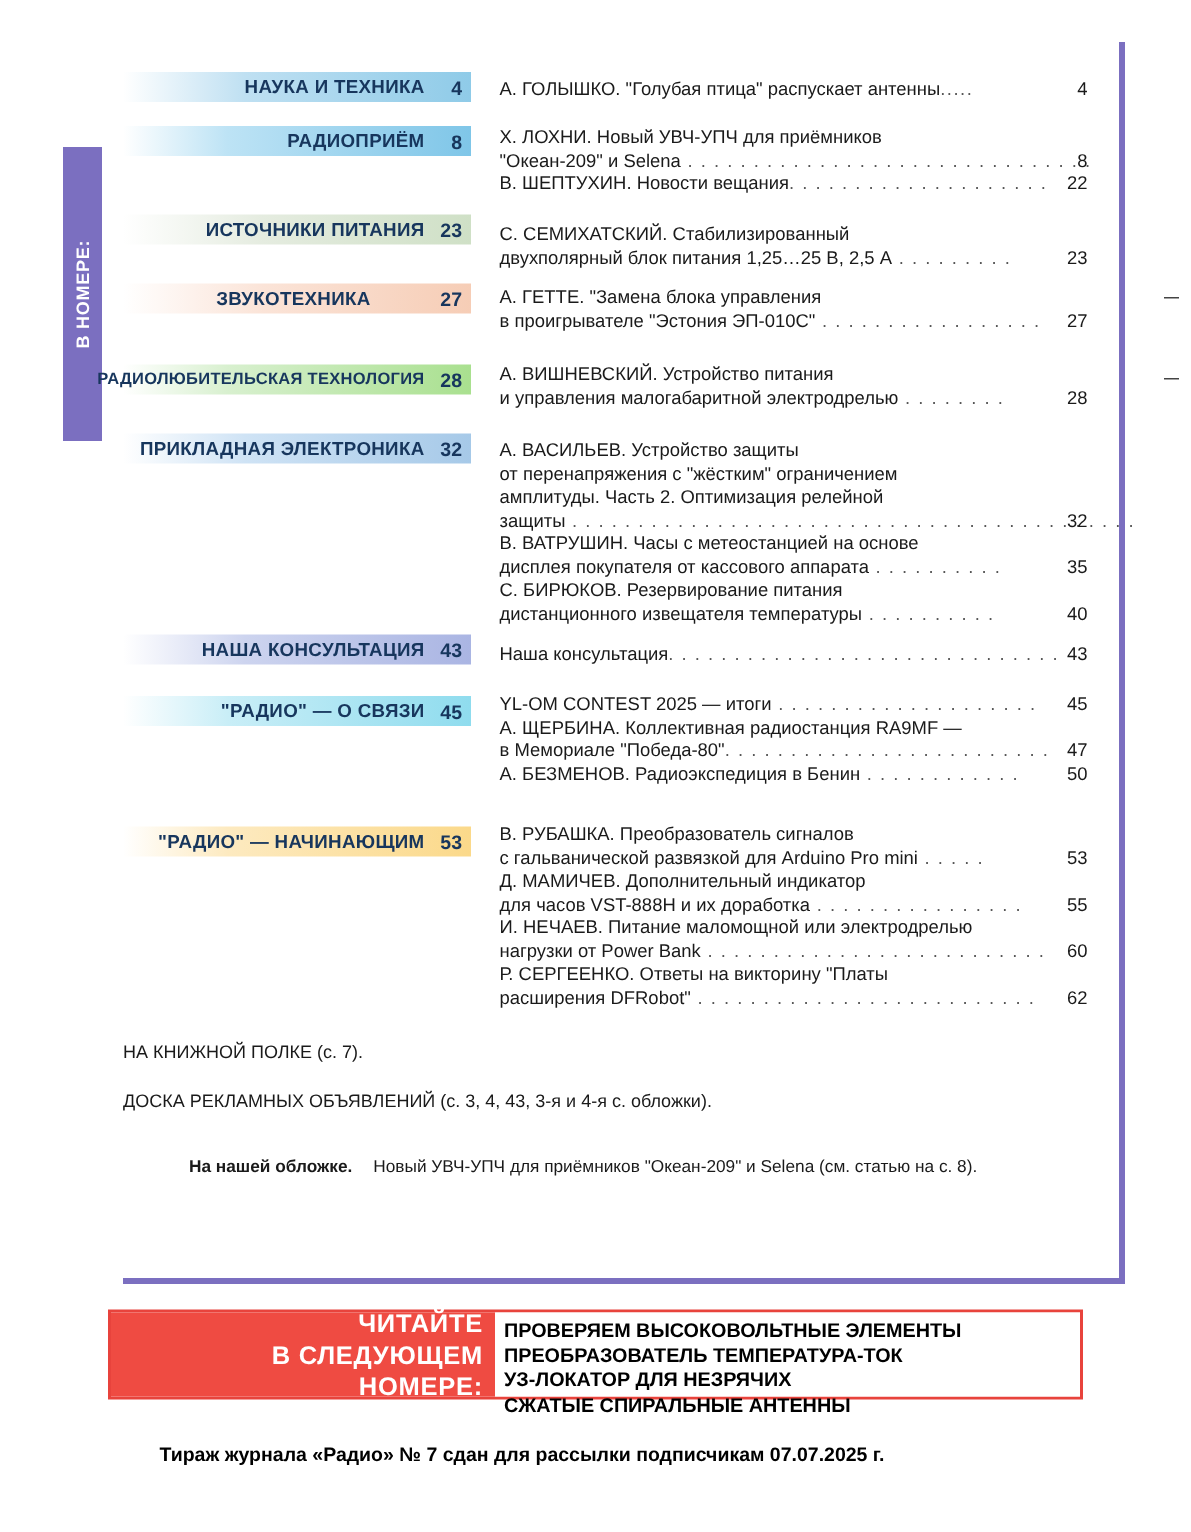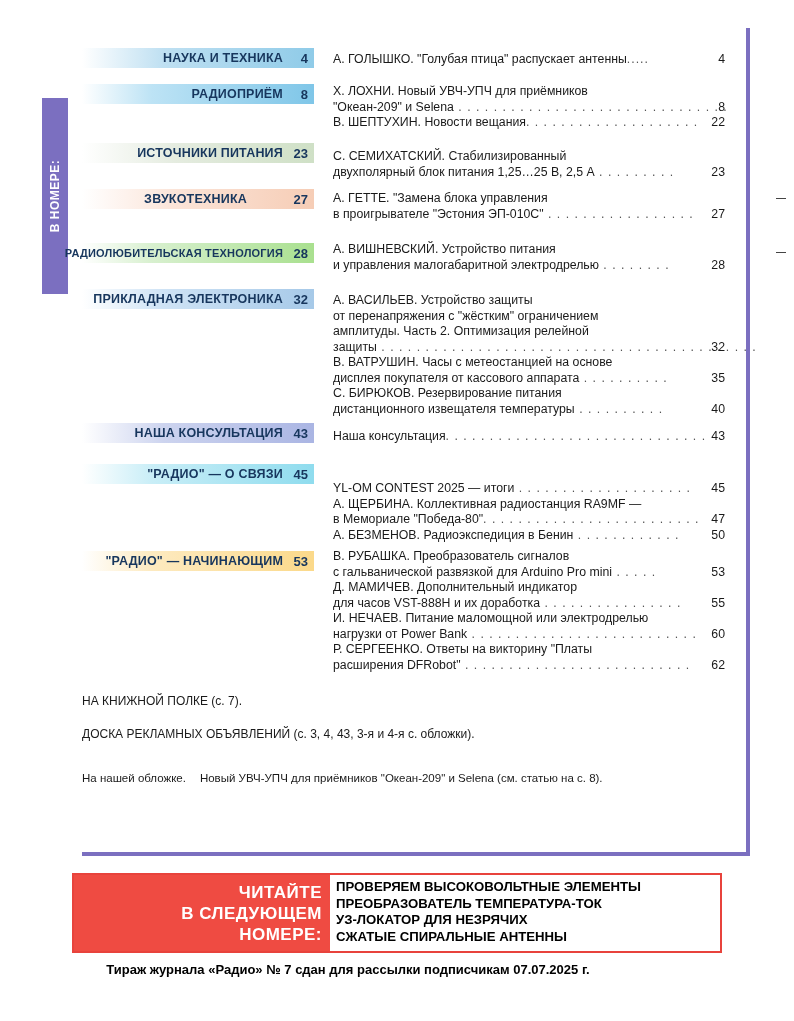--- a/index.html
+++ b/index.html
@@ -138,30 +138,30 @@
     font-size: 12px;
     color: #1a1a1a;
   }
   .cover {
     position: absolute;
     left: 82px;
     top: 772px;
     font-size: 11.5px;
     color: #1a1a1a;
   }
-  .cover b { font-weight: normal; }
+  .cover b { font-weight: bold; margin-left: 44px; }
   .cover .ct { margin-left: 14px; }
 
   
   .nextbox {
     position: absolute;
     left: 72px;
     top: 873px;
     width: 650px;
-    height: 80px;
+    height: 60px;
     border: 2px solid #e8433c;
     box-sizing: border-box;
     display: flex;
   }
   .nextbox .left {
     width: 256px;
     background: #ef4b42;
     color: #ffffff;
     display: flex;
     flex-direction: column;
@@ -289,21 +289,21 @@
         <span class="line"><span class="txt">амплитуды. Часть 2. Оптимизация релейной</span><span class="dots"></span><span class="pg"></span></span>
         <span class="line"><span class="txt">защиты</span><span class="dots"> . . . . . . . . . . . . . . . . . . . . . . . . . . . . . . . . . . . . . . . . . . .</span><span class="pg">32</span></span>
         <span class="line"><span class="txt">В. ВАТРУШИН. Часы с метеостанцией на основе</span><span class="dots"></span><span class="pg"></span></span>
         <span class="line"><span class="txt">дисплея покупателя от кассового аппарата</span><span class="dots"> . . . . . . . . . .</span><span class="pg">35</span></span>
         <span class="line"><span class="txt">С. БИРЮКОВ. Резервирование питания</span><span class="dots"></span><span class="pg"></span></span>
         <span class="line"><span class="txt">дистанционного извещателя температуры</span><span class="dots"> . . . . . . . . . .</span><span class="pg">40</span></span>
       </div>
       <div class="entry" style="top: 385px;">
         <span class="line"><span class="txt">Наша консультация</span><span class="dots">. . . . . . . . . . . . . . . . . . . . . . . . . . . . . .</span><span class="pg">43</span></span>
       </div>
-      <div class="entry" style="top: 418px; margin-top: 19px;">
+      <div class="entry" style="top: 418px;">
         <span class="line"><span class="txt">YL-OM CONTEST 2025 — итоги</span><span class="dots"> . . . . . . . . . . . . . . . . . . . .</span><span class="pg">45</span></span>
         <span class="line"><span class="txt">А. ЩЕРБИНА. Коллективная радиостанция RA9MF —</span><span class="dots"></span><span class="pg"></span></span>
         <span class="line"><span class="txt">в Мемориале "Победа-80"</span><span class="dots">. . . . . . . . . . . . . . . . . . . . . . . . .</span><span class="pg">47</span></span>
         <span class="line"><span class="txt">А. БЕЗМЕНОВ. Радиоэкспедиция в Бенин</span><span class="dots"> . . . . . . . . . . . .</span><span class="pg">50</span></span>
       </div>
       <div class="entry" style="top: 505px;">
         <span class="line"><span class="txt">В. РУБАШКА. Преобразователь сигналов</span><span class="dots"></span><span class="pg"></span></span>
         <span class="line"><span class="txt">с гальванической развязкой для Arduino Pro mini</span><span class="dots"> . . . . .</span><span class="pg">53</span></span>
         <span class="line"><span class="txt">Д. МАМИЧЕВ. Дополнительный индикатор</span><span class="dots"></span><span class="pg"></span></span>
         <span class="line"><span class="txt">для часов VST-888H и их доработка</span><span class="dots"> . . . . . . . . . . . . . . . .</span><span class="pg">55</span></span>

